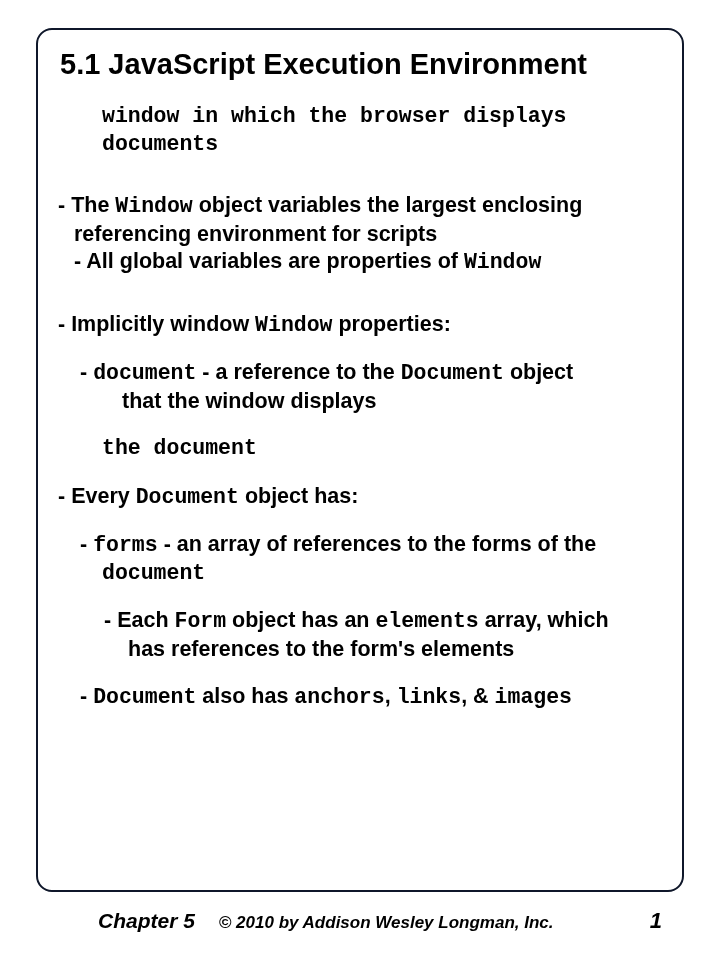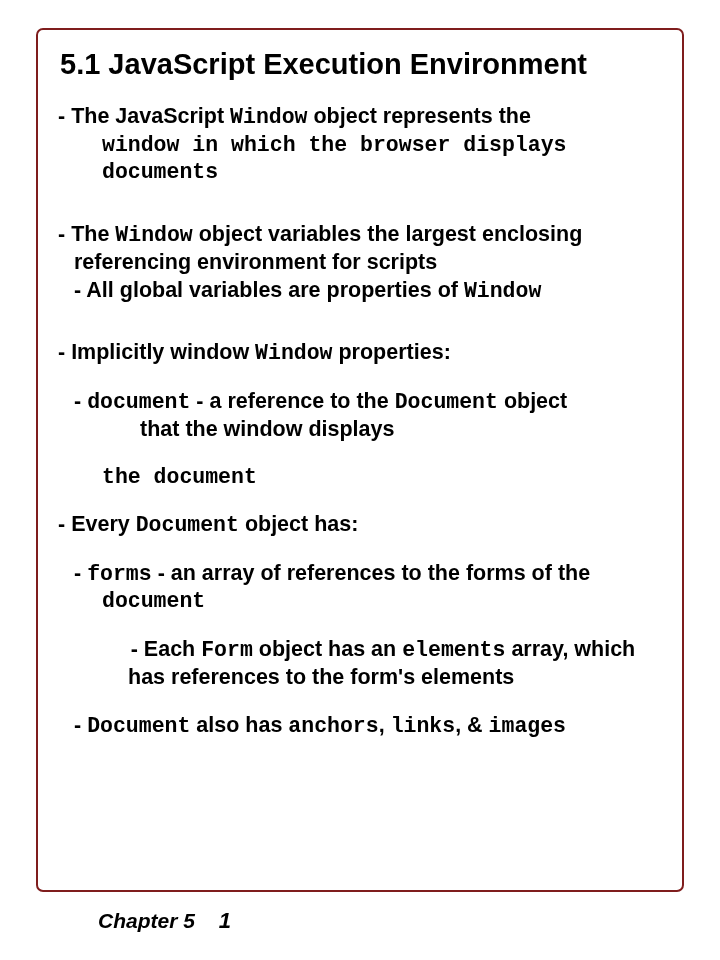--- a/index.html
+++ b/index.html
@@ -9,47 +9,47 @@
       background: #fff;
       font-family: Arial, Helvetica, sans-serif;
       position: relative;
     }
     .slide-frame {
       position: absolute;
       top: 28px;
       left: 36px;
       right: 36px;
       bottom: 68px;
-      border: 2px solid #7f1d1d;
-      border-radius: 7px;
+      border: 2px solid #0f172a;
+      border-radius: 16px;
       padding: 18px 20px 14px 20px;
     }
     .slide-title {
       font-size: 29px;
       font-weight: bold;
       margin-bottom: 22px;
       margin-left: 2px;
     }
     .content {
       font-size: 21.5px;
       font-weight: bold;
       line-height: 1.28;
     }
     .content .mono {
       font-family: "Courier New", Courier, monospace;
       font-weight: bold;
     }
     .block { margin-bottom: 20px; }
     .block.big { margin-bottom: 34px; }
     .ind0 { margin-left: 0; }
-    .ind1 { margin-left: 16px; }
+    .ind1 { margin-left: 22px; }
     .ind1b { margin-left: 16px; }
     .ind2 { margin-left: 44px; font-family: Liberation Mono, monospace; }
-    .ind3 { margin-left: 82px; }
-    .ind4 { margin-left: 46px; text-align: center; }
+    .ind3 { margin-left: 64px; }
+    .ind4 { margin-left: 46px; }
     .ind5 { margin-left: 70px; }
     .footer {
       position: absolute;
       bottom: 26px;
       left: 0;
       right: 0;
       display: flex;
       align-items: baseline;
       font-weight: bold;
       padding: 0 58px 0 98px;
@@ -61,21 +61,20 @@
   </style>
 </head>
 <body>
 
 <div class="slide-frame">
   <div class="slide-title">5.1 JavaScript Execution Environment</div>
 
   <div class="content">
 
     <div class="block big">
-      <div class="ind0"><span>- The JavaScript </span><span class="mono">Window</span><span> object represents the</span></div>
       <div class="ind2">window in which the browser displays documents</div>
     </div>
 
     <div class="block big">
       <div class="ind0"><span>- The </span><span class="mono">Window</span><span> object variables the largest enclosing</span></div>
       <div class="ind1b">referencing environment for scripts</div>
       <div class="ind1b"><span>- All global variables are properties of </span><span class="mono">Window</span></div>
     </div>
 
     <div class="block">
@@ -107,14 +106,15 @@
 
     <div>
       <div class="ind1"><span>- </span><span class="mono">Document</span><span> also has </span><span class="mono">anchors</span><span>, </span><span class="mono">links</span><span>,  &amp; </span><span class="mono">images</span></div>
     </div>
 
   </div>
 </div>
 
 <div class="footer">
   <span class="chapter">Chapter 5</span>
+  <span class="copyright">© 2010 by Addison Wesley Longman, Inc.</span>
   <span class="pagenum">1</span>
 </div>
 
 </body></html>

